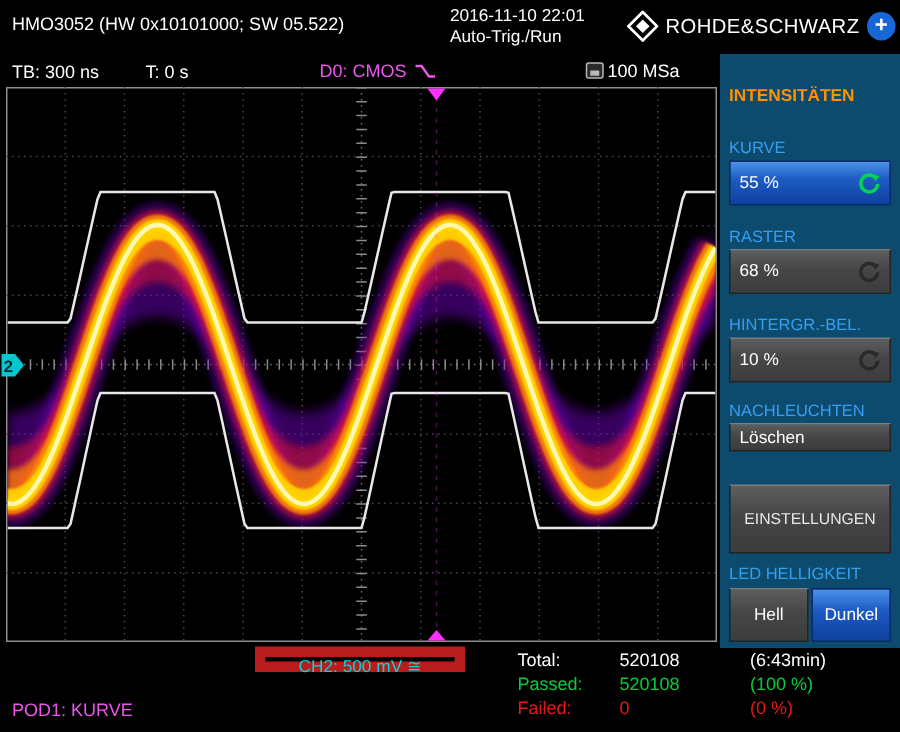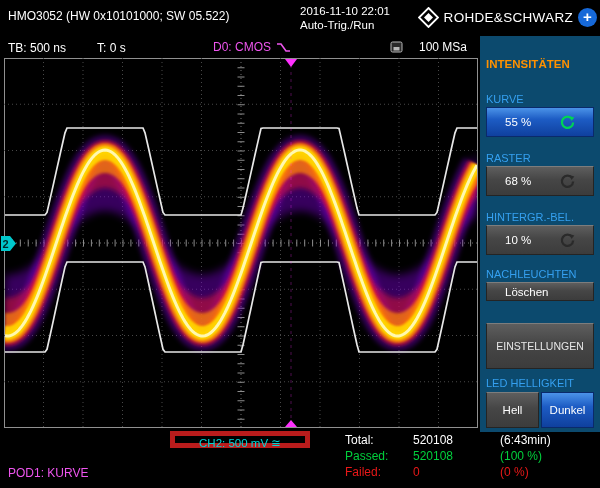--- a/index.html
+++ b/index.html
@@ -14,40 +14,40 @@
   .brand{position:absolute;right:3px;top:7px;display:flex;align-items:center;gap:5px}
   .brand-text{font-size:13.5px;font-weight:normal;letter-spacing:.3px;color:#fff}
   .plus{width:19px;height:19px;border-radius:50%;background:#1668d8;color:#fff;font-weight:bold;
         font-size:15px;line-height:18px;text-align:center}
 
   
   .status{position:absolute;left:0;top:36px;width:480px;height:22px;background:#000;z-index:3;font-size:12px}
   .tb{position:absolute;left:8px;top:5px;color:#fff}
   .ttime{position:absolute;left:97px;top:5px;color:#fff}
   .trigsrc{position:absolute;left:213px;top:4px;display:flex;align-items:center;gap:5px;color:#ee55ee}
-  .srate{position:absolute;left:390px;top:4px;display:flex;align-items:center;gap:16px;color:#fff}
+  .srate{position:absolute;left:390px;top:4px;display:flex;align-items:center;gap:2px;color:#fff}
 
   
   .sidebar{position:absolute;left:480px;top:36px;width:120px;height:396px;background:#0c4a6e;z-index:3}
   .sb-title{position:absolute;left:6px;top:22px;font-size:11.5px;font-weight:bold;color:#ff9100}
   .sb-label{position:absolute;left:6px;font-size:11px;color:#35a0f0;white-space:nowrap}
   .sb-box{position:absolute;left:6px;width:108px;height:30px;display:flex;align-items:center;
-          justify-content:space-between;padding:0 18px;box-sizing:border-box;font-size:11.5px;color:#fff;
+          justify-content:space-between;padding:0 6px;box-sizing:border-box;font-size:11.5px;color:#fff;
           background:linear-gradient(#5e5e5e,#464646 45%,#3c3c3c);border:1px solid #242424;border-top-color:#7d7d7d}
   .sb-box.active{background:linear-gradient(#4b93e8,#1d5cc4 40%,#0f409e);border-top-color:#8fbcf4;border-color:#0a2a6a}
   .sb-box.center{justify-content:center}
   .sb-box.settings{height:46px;font-size:10.5px;color:#e8e8e8;justify-content:center}
   .knob{flex:none}
   .knob.green{color:#00d455}
   .knob.dark{color:#2a2a2a}
 
   
   .bottom{position:absolute;left:0;top:432px;width:600px;height:56px;background:#000;z-index:4}
   .ch2box{position:absolute;left:170px;top:-1px;width:140px;height:17px;background:#000;
-          border:5px solid #b91c1c;color:#00d8d8;font-size:11.5px;line-height:15px;text-align:center;box-sizing:border-box}
+          border:7px solid #b91c1c;color:#00d8d8;font-size:11.5px;line-height:15px;text-align:center;box-sizing:border-box}
   .pod{position:absolute;left:8px;top:34px;font-size:12px;color:#ee55ee}
   .stat-row{position:absolute;left:345px;width:250px;font-size:12px}
   .stat-row span{position:absolute;white-space:nowrap}
   .st-label{left:0}.st-value{left:68px}.st-extra{left:155px}
   .row-total{color:#fff}.row-pass{color:#00d03c}.row-fail{color:#e81818}
 </style>
 </head>
 <body>
 
 <svg id="scope-svg" width="600" height="488" viewBox="0 0 600 488">
@@ -128,21 +128,21 @@
     <svg width="21" height="21" viewBox="0 0 21 21">
       <path d="M10.5,1 L20,10.5 L10.5,20 L1,10.5 Z" fill="none" stroke="#fff" stroke-width="1.8"></path>
       <path d="M10.5,6 L15,10.5 L10.5,15 L6,10.5 Z" fill="#fff"></path>
     </svg>
     <span class="brand-text">ROHDE&amp;SCHWARZ</span>
     <span class="plus">+</span>
   </div>
 </div>
 
 <div class="status">
-  <span class="tb">TB: 500 ns</span>
+  <span class="tb">TB: 300 ns</span>
   <span class="ttime">T: 0 s</span>
   <span class="trigsrc">
     <span>D0: CMOS</span>
     <svg width="15" height="11" viewBox="0 0 15 11">
       <path d="M1,2 H5 L10,9 H14" fill="none" stroke="#ee55ee" stroke-width="1.6"></path>
     </svg>
   </span>
   <span class="srate">
     <svg width="13" height="12" viewBox="0 0 13 12">
       <rect x="1" y="1" width="11" height="10" rx="1.5" fill="#2a2a2a" stroke="#b8b8b8"></rect>

